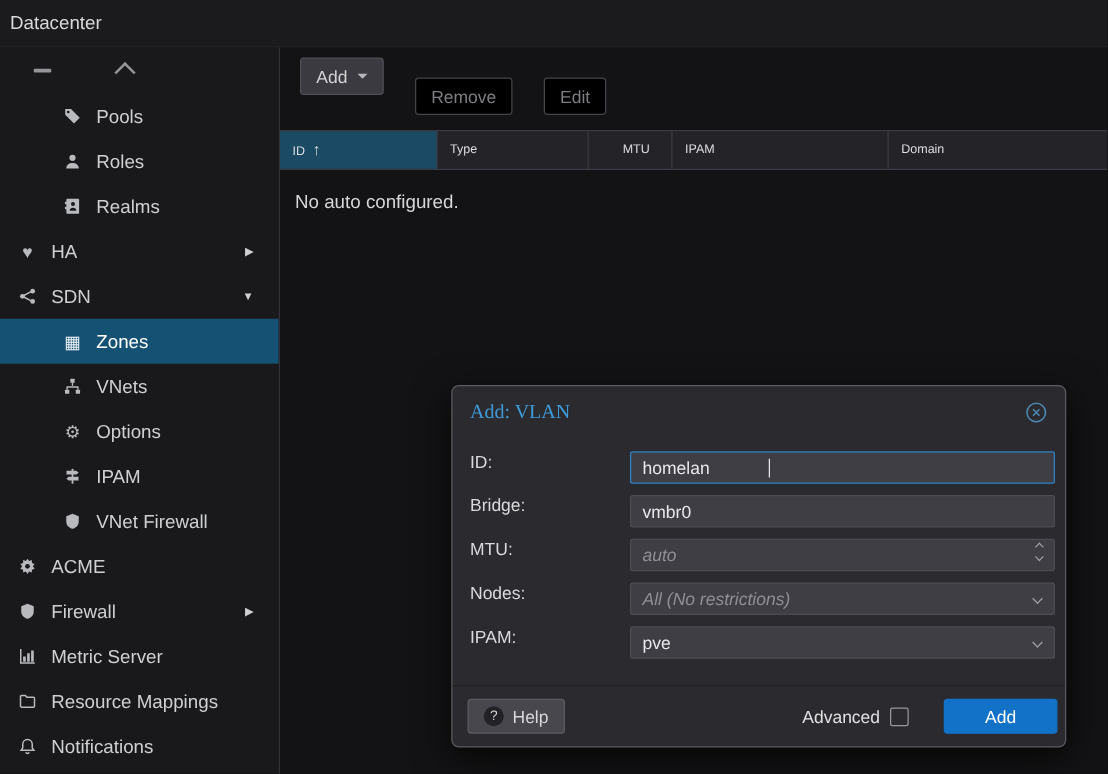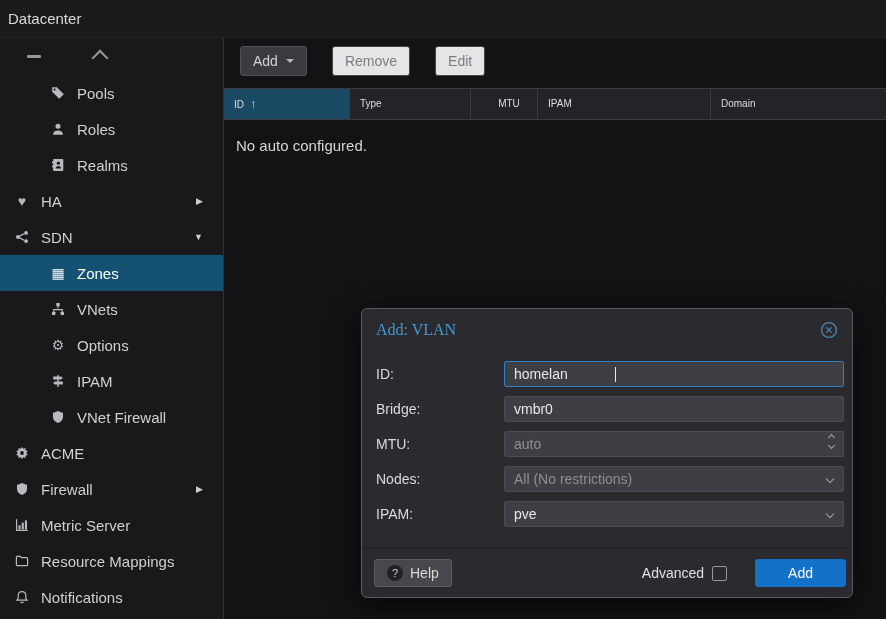--- a/index.html
+++ b/index.html
@@ -47,21 +47,21 @@
   .arrow.right::before { content:"▶"; }
   .arrow.down::before  { content:"▼"; }
 
   
   .toolbar { display:flex; gap:25px; padding:8px 0 0 16px; }
   .btn {
     height:30px; padding:0 12px; background:#3a3a40; border:1px solid #505056;
     border-radius:3px; color:#d2d2d5; font-size:14px;
     display:inline-flex; align-items:center; cursor:pointer;
   }
-  .btn.disabled { color:#7d7d83; background:#e5e5e5; border-color:#44444a; }
+  .btn.disabled { color:#7d7d83; background:#000000; border-color:#44444a;margin-top:16px; }
   .add-caret {
     width:0; height:0; margin-left:8px;
     border-left:4px solid transparent; border-right:4px solid transparent;
     border-top:4.5px solid #b8b8bc;
   }
 
   
   .thead {
     display:flex; margin-top:12px; height:32px; background:#232328;
     border-top:1px solid #3b3b41; border-bottom:1px solid #3b3b41;
@@ -86,30 +86,30 @@
   }
   .dlg-header {
     display:flex; justify-content:space-between; align-items:flex-start;
     padding:12px 14px 14px 14px;
     font-family:Liberation Serif, serif;
   }
   .dlg-title { font-size:16px; color:#3d9ad8; }
   .close-btn { cursor:pointer; display:inline-flex; }
 
   .dlg-body { padding:8px 8px 4px 14px; }
-  .drow { display:flex; align-items:center; margin-bottom:9px; }
+  .drow { display:flex; margin-bottom:9px; }
   .drow label { width:128px; font-size:14px; color:#dadadd; }
   .field {
     position:relative; height:26px; flex:1; background:#3e3e44;
     border:1px solid #4c4c52; border-radius:2px;
     display:flex; align-items:center; padding:0 9px;
     font-size:14px; color:#e8e8ea; cursor:text;gap:46px;
   }
   .field.focused { border-color:#2e82c8; }
-  .field.muted .val { color:#8f9095; }
+  .field.muted .val { color:#8f9095;font-style:italic; }
   .caret-line { display:inline-block; width:1px; height:15px; background:#e8e8ea; margin-left:1px; }
 
   .chev {
     display:inline-block; width:6px; height:6px;
     border-right:1.5px solid #a2a2a8; border-bottom:1.5px solid #a2a2a8;
   }
   .chev.down { transform:rotate(45deg); }
   .chev.up   { transform:rotate(-135deg); }
   .sel-arrow { position:absolute; right:10px; top:9px; }
   .spinner {

